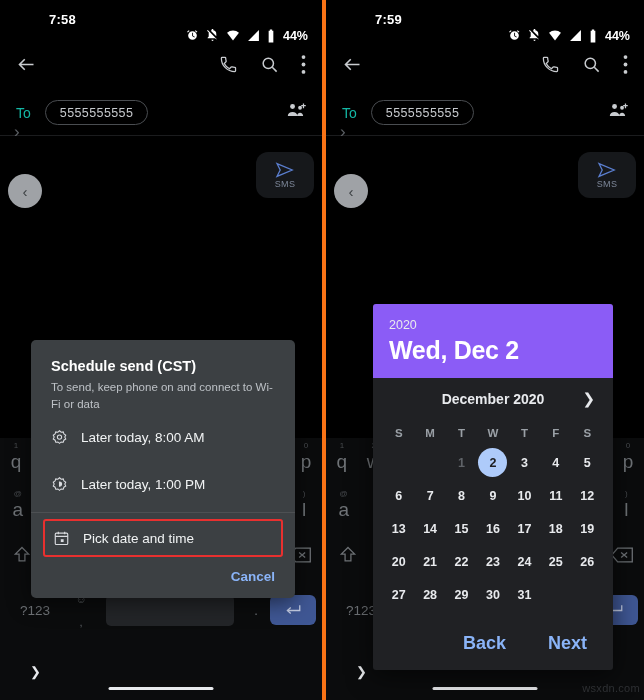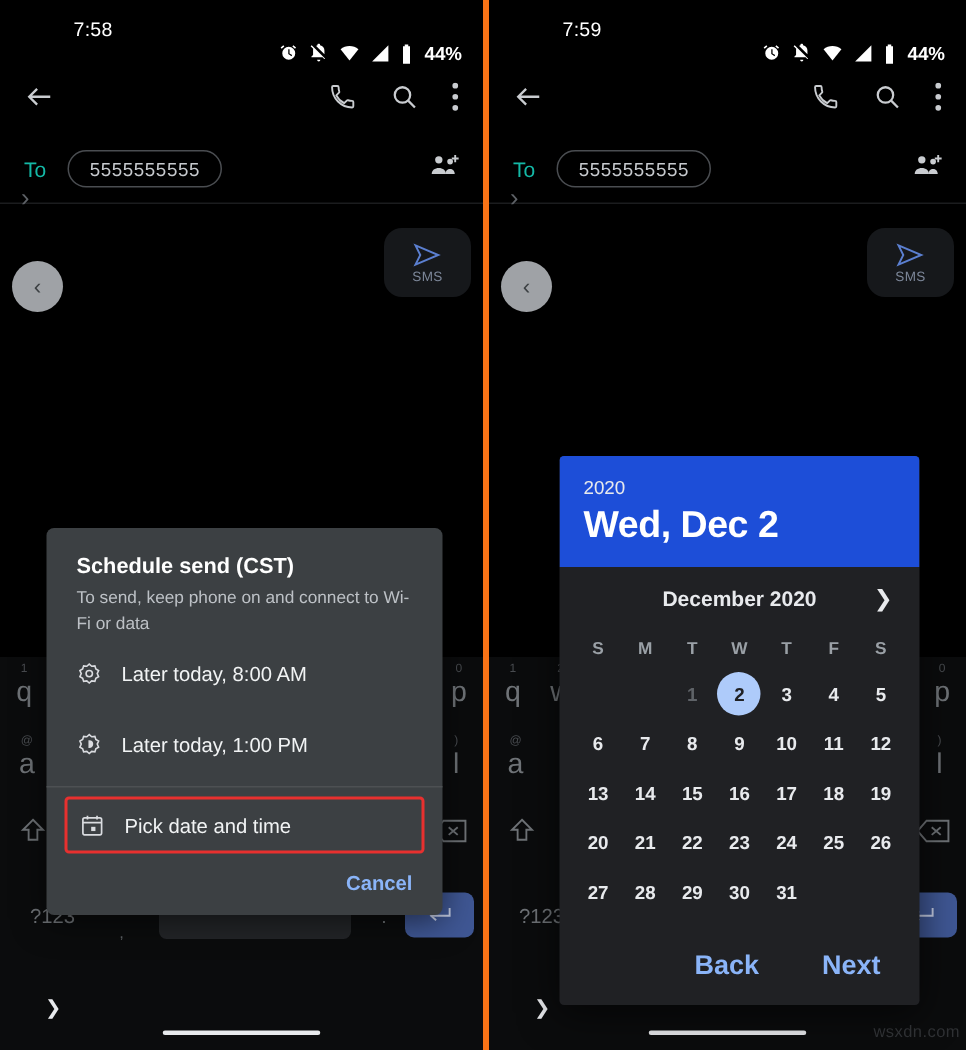--- a/index.html
+++ b/index.html
@@ -11,21 +11,21 @@
   }
   .screens{ display:flex; width:644px; height:700px; }
   .phone{ position:relative; width:322px; height:700px; background:#000; overflow:hidden; }
   .phone.right{ border-left:4px solid #f97316; }
 
   
   .statusbar{
     height:38px; display:flex; align-items:center;
     padding:0 14px; color:#fff;
   }
-  .sb-time{ font-size:13px; font-weight:normal; letter-spacing:.2px; margin-left:35px; }
+  .sb-time{ font-size:13px; font-weight:bold; letter-spacing:.2px; margin-left:35px; }
   .sb-icons{ margin-left:auto; display:flex; align-items:center; gap:7px;margin-top:33px; }
   .sb-icons svg{ display:block; }
   .sb-batt{ font-size:12.5px; font-weight:bold; margin-left:1px; }
 
   
   .appbar{ height:52px; display:flex; align-items:center; padding:0 16px; }
   .appbar .ic{ color:#c9ccd0; display:flex; align-items:center; justify-content:center; }
   .appbar .spacer{ flex:1; }
   .appbar .ic + .ic{ margin-left:22px; }
 
@@ -102,21 +102,21 @@
   .nav-chev{
     position:absolute; left:30px; top:8px; color:#e8eaed; font-size:13px;
   }
   .nav-pill{
     position:absolute; left:50%; transform:translateX(-50%); bottom:10px;
     width:105px; height:3px; background:#e8eaed; border-radius:2px;
   }
 
   
   .dialog{
-    position:absolute; left:31px; top:216px; width:264px;
+    position:absolute; left:31px; top:204px; width:264px;
     background:#3c4043; border-radius:5px;
     padding:18px 0 8px 0; box-shadow:0 4px 22px rgba(0,0,0,.55);
   }
   .dlg-title{ color:#fff; font-size:14.5px; font-weight:bold; padding:0 20px; }
   .dlg-sub{
     color:#bdc1c6; font-size:11.5px; line-height:1.45;
     padding:5px 20px 0 20px;
   }
   .dlg-opt{
     display:flex; align-items:center; height:43px; padding:0 20px; margin-top:4px;
@@ -132,21 +132,21 @@
     text-align:right; padding:12px 20px 6px 0;
     color:#8ab4f8; font-size:13.5px; font-weight:bold;
   }
 
   
   .datepicker{
     position:absolute; left:47px; top:168px; width:240px;
     background:#202124; border-radius:3px; overflow:hidden;
     box-shadow:0 5px 26px rgba(0,0,0,.6);
   }
-  .dp-head{ background:#1d4ed8; padding:14px 16px 13px 16px; }
+  .dp-head{ background:#8b5cf6; padding:14px 16px 13px 16px; }
   .dp-year{ color:#e8eaed; font-size:12.5px; }
   .dp-date{ color:#fff; font-size:25px; font-weight:bold; margin-top:4px; letter-spacing:-.3px; }
   .dp-month{
     display:flex; align-items:center; justify-content:center;
     height:42px; position:relative;
   }
   .dp-month .mlabel{ color:#e8eaed; font-size:14px; font-weight:bold; }
   .dp-month .chev-r{ position:absolute; right:18px; color:#e8eaed; font-size:15px; }
   .dp-grid{ padding:0 10px; }
   .dp-dow{ display:flex; }

